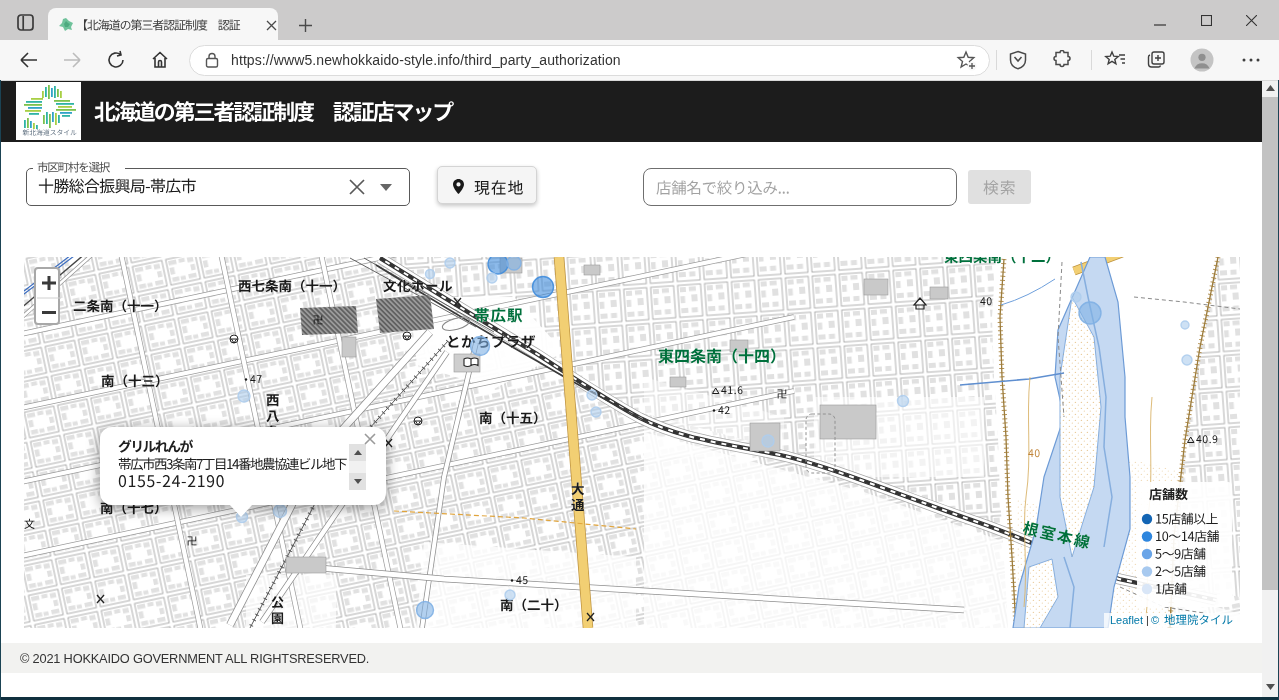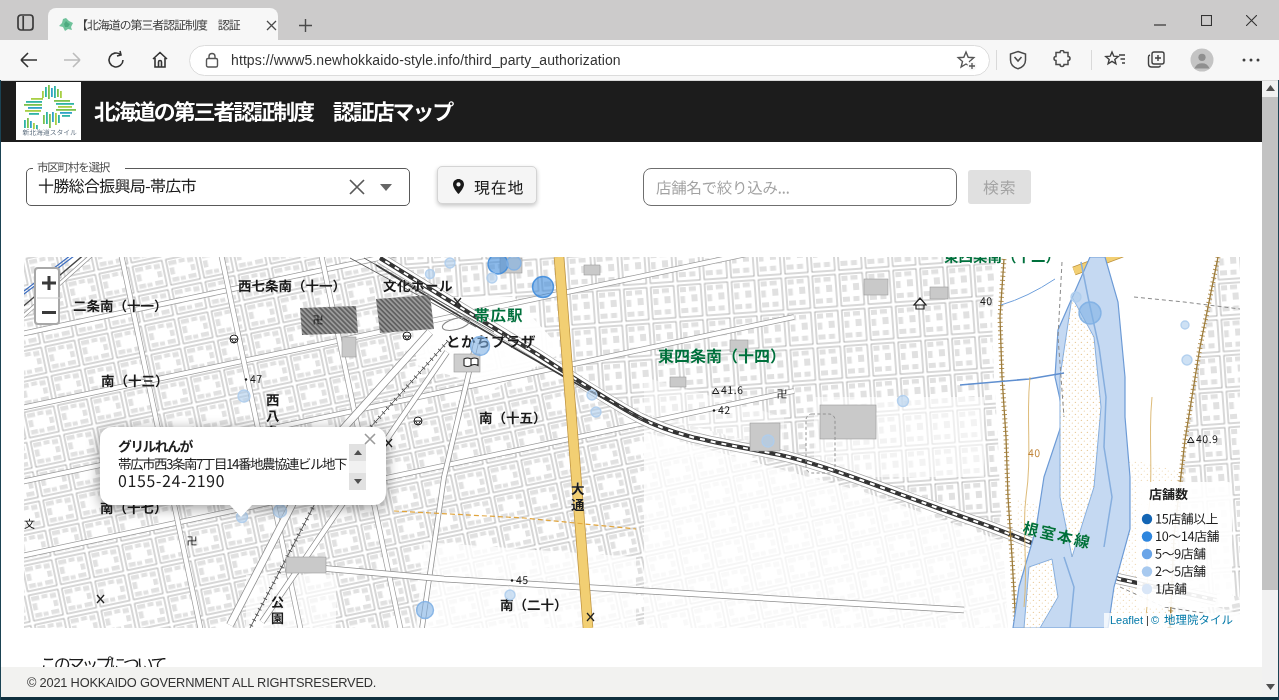--- a/index.html
+++ b/index.html
@@ -20,21 +20,21 @@
 .searchbtn { position:absolute; left:968px; top:170px; width:63px; height:34px; background:#e0e0e0; border-radius:3px; }
 .mapbox { position:absolute; left:24px; top:257px; width:1216px; height:371px; overflow:hidden; background:#15803d; }
 .zoomctl { position:absolute; left:10px; top:10px; width:26px; height:58px; border:2px solid #a8a8a8; border-radius:4px; background:#fff; z-index:30; }
 .popup { position:absolute; left:76px; top:170px; width:286px; height:78px; background:#fff; border-radius:12px; box-shadow:0 3px 14px rgba(0,0,0,0.4); z-index:20; }
 .poptip { position:absolute; left:205px; top:247px; width:0; height:0; border-left:12px solid transparent; border-right:12px solid transparent; border-top:13px solid #fff; z-index:20; }
 .popsb { position:absolute; left:249px; top:17px; width:17px; height:46px; background:#f1f1f1; }
 .popsbtn { position:absolute; left:0; width:17px; height:17px; background:#e1e1e1; }
 .tri-up { margin:6px auto 0; width:0; height:0; border-left:4.5px solid transparent; border-right:4.5px solid transparent; border-bottom:5px solid #505050; }
 .tri-dn { margin:6px auto 0; width:0; height:0; border-left:4.5px solid transparent; border-right:4.5px solid transparent; border-top:5px solid #505050; }
 .legend { position:absolute; left:1113px; top:225px; width:95px; height:125px; background:rgba(255,255,255,0.92); border-radius:4px; z-index:25; }
-.footer { position:absolute; left:1px; top:667px; width:1261px; height:30px; background:#f2f2f0; font-size:12.8px; letter-spacing:-0.2px; color:#333; display:flex; align-items:center; padding-left:26px; z-index:10; }
+.footer { position:absolute; left:1px; top:643px; width:1261px; height:30px; background:#f2f2f0; font-size:12.8px; letter-spacing:-0.2px; color:#333; display:flex; align-items:center; padding-left:19px; z-index:10; }
 .winborder-b { position:absolute; left:0; top:697px; width:1279px; height:3px; background:#10303e; }
 .winborder-l { position:absolute; left:0; top:80px; width:1px; height:620px; background:#1b4354; }
 .winborder-r { position:absolute; left:1278px; top:80px; width:1px; height:620px; background:#1b4354; }
 .scrollbar { position:absolute; left:1262px; top:81px; width:16px; height:616px; background:#f1f1f1; }
 .scrollthumb { position:absolute; left:1262px; top:97px; width:16px; height:493px; background:#c2c2c2; }
 </style></head><body>
 <svg style="position:absolute;width:0;height:0">
     <defs>
       <path id="gr002d" d="M46 -245H302V-315H46Z"></path>
 <path id="gr002e" d="M139 13C175 13 205 -15 205 -56C205 -98 175 -126 139 -126C102 -126 73 -98 73 -56C73 -15 102 13 139 13Z"></path>

